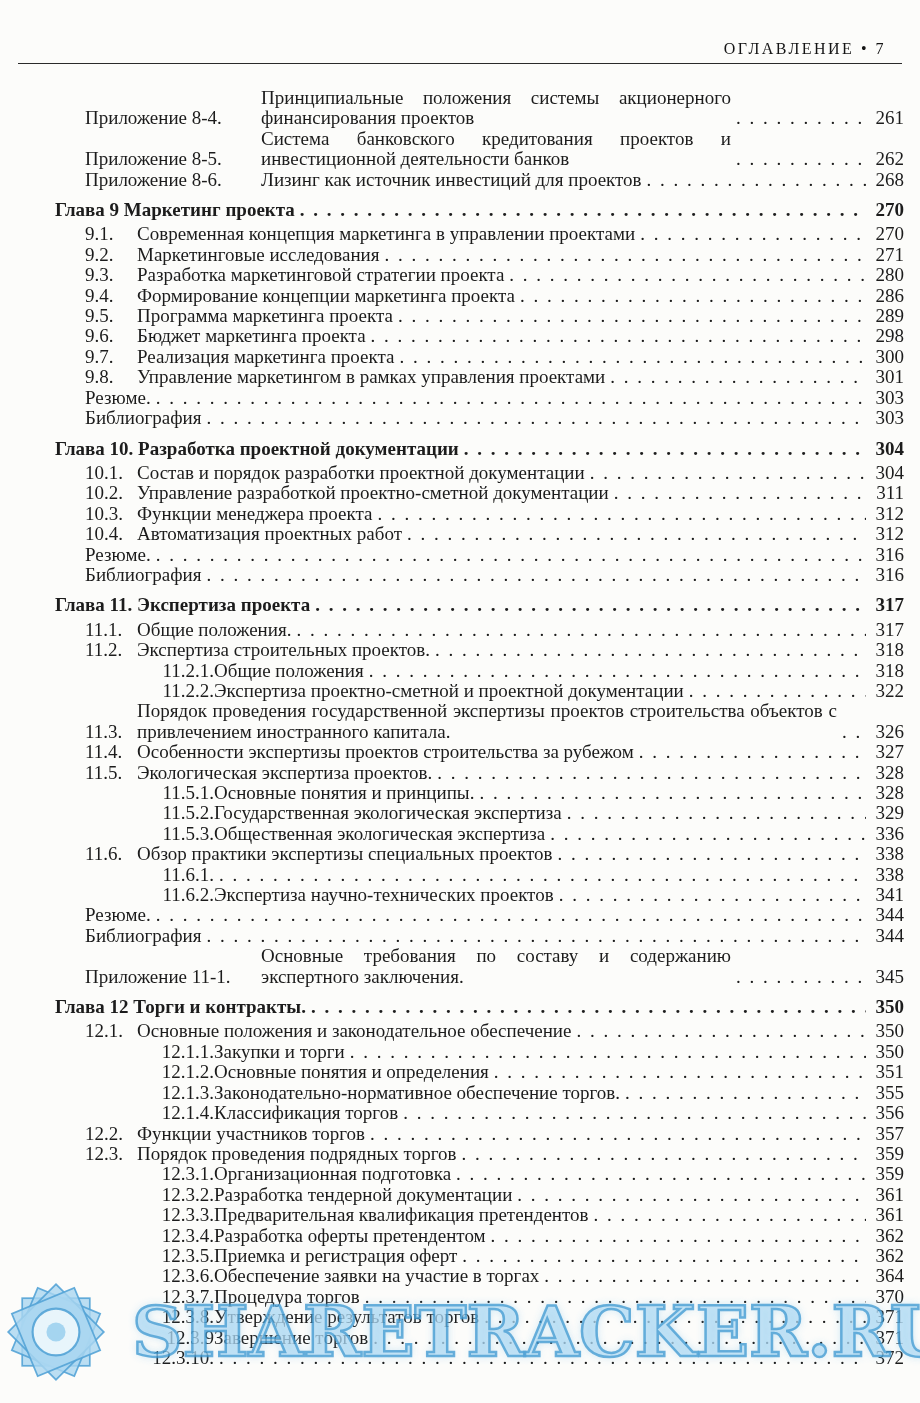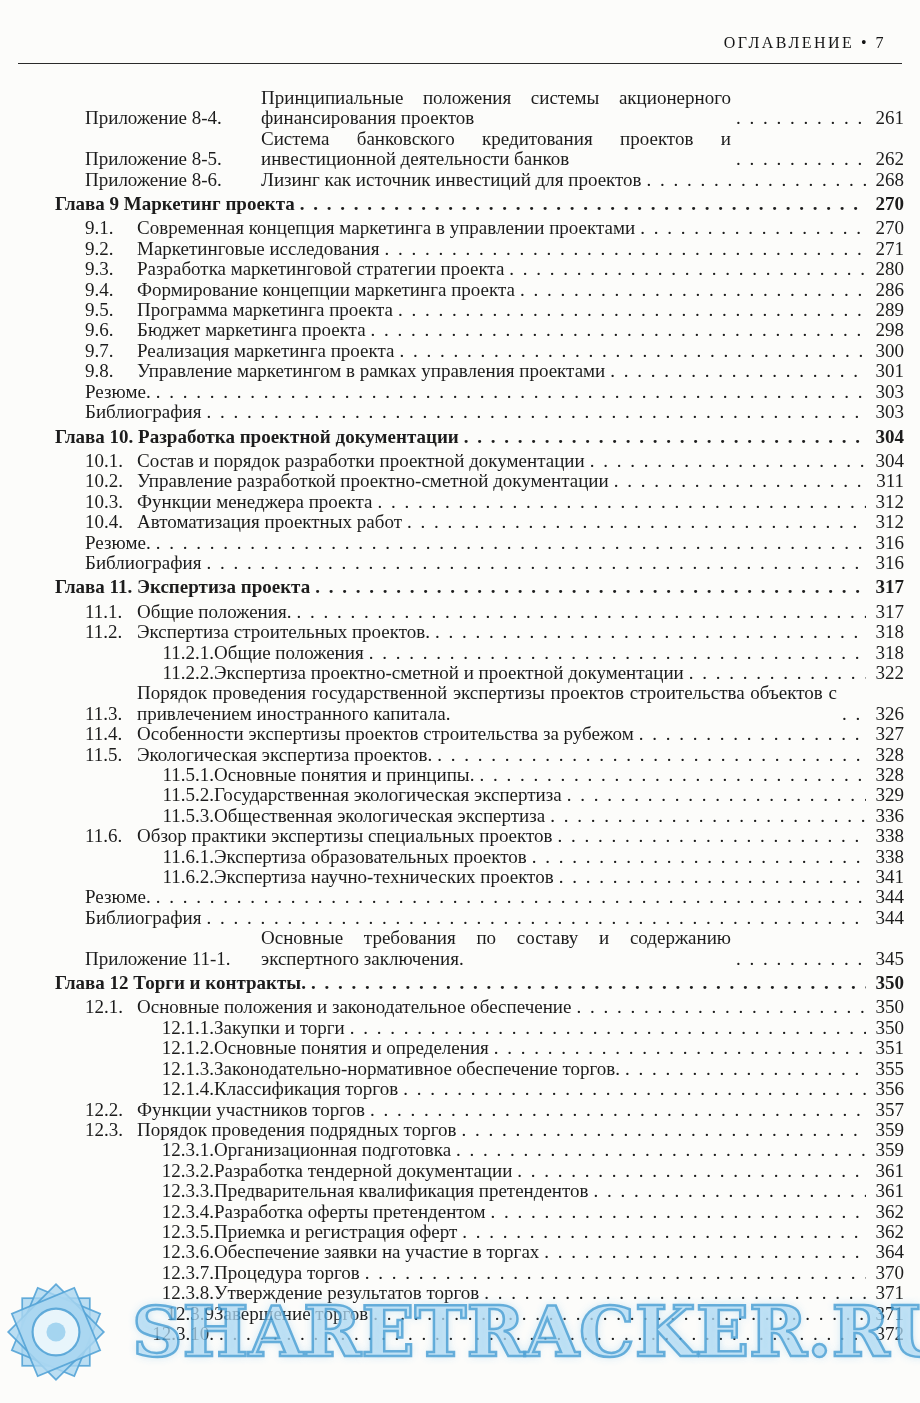--- a/index.html
+++ b/index.html
@@ -1,27 +1,27 @@
 <!DOCTYPE html>
 <html><head>
 <meta charset="utf-8">
 <style>
   html,body{margin:0;padding:0;background:#ffffff;}
   .page{position:relative;width:920px;height:1403px;background:#fcfcfa;font-family:"Liberation Serif",serif;color:#1c1c1c;overflow:hidden;}
-  .hdr{position:absolute;top:34px;right:34px;font-size:16px;letter-spacing:2.5px;color:#141414;white-space:nowrap;margin-left:20px;}
+  .hdr{position:absolute;top:40px;right:34px;font-size:16px;letter-spacing:2.5px;color:#141414;white-space:nowrap;margin-left:20px;}
   .rule{position:absolute;top:63px;left:18px;right:18px;border-top:1.8px solid #2a2a2a;height:0;}
   .toc{position:absolute;top:88px;left:18px;right:16px;font-size:19px;line-height:20.4px;}
   .row{display:flex;align-items:flex-end;}
   .row .label{flex:0 0 auto;}
   .row .text{flex:0 1 auto;}
   .leader{flex:1 1 14px;overflow:hidden;position:relative;height:20.4px;margin-left:5px;margin-right:2px;min-width:10px;}
   .leader::after{content:". . . . . . . . . . . . . . . . . . . . . . . . . . . . . . . . . . . . . . . . . . . . . . . . . . . . . . . . . . . . . . . . . . . . . . . . . . . . . . . . . . . . . . . . . . . . . . . . . . . . . . . . . . . . . . . . . .";position:absolute;left:0;bottom:0;white-space:nowrap;letter-spacing:2px;}
   .page-num{flex:0 0 auto;min-width:34px;text-align:right;padding-left:2px;}
   .page-num.empty{min-width:0;padding-left:0;}
-  .chapter{font-weight:bold;margin-top:4px;margin-bottom:4px;padding-left:37px;justify-content:flex-end;}
+  .chapter{font-weight:bold;margin-top:10px;margin-bottom:4px;padding-left:37px;justify-content:flex-end;}
   .appendix{padding-left:67px;}
   .appendix .label{min-width:176px;}
   .appendix .text{max-width:470px;text-align:justify;}
   .section{padding-left:67px;}
   .section .label{min-width:52px;}
   .section .text{max-width:700px;text-align:justify;}
   .subsection{padding-left:122px;}
   .subsection .label{min-width:74px;text-align:right;}
   .plain{padding-left:67px;}
   .watermark{position:absolute;left:0;top:1268px;width:920px;height:128px;display:flex;align-items:center;pointer-events:none;opacity:.88;gap:24px;}
@@ -224,21 +224,20 @@
         <span class="page-num">336</span>
       </div>
       <div class="row section">
         <span class="label">11.6.</span>
         <span class="text">Обзор практики экспертизы специальных проектов</span>
         <span class="leader"></span>
         <span class="page-num">338</span>
       </div>
       <div class="row subsection">
         <span class="label">11.6.1.</span>
-        <span class="text">Экспертиза образовательных проектов</span>
         <span class="leader"></span>
         <span class="page-num">338</span>
       </div>
       <div class="row subsection">
         <span class="label">11.6.2.</span>
         <span class="text">Экспертиза научно-технических проектов</span>
         <span class="leader"></span>
         <span class="page-num">341</span>
       </div>
       <div class="row plain">

